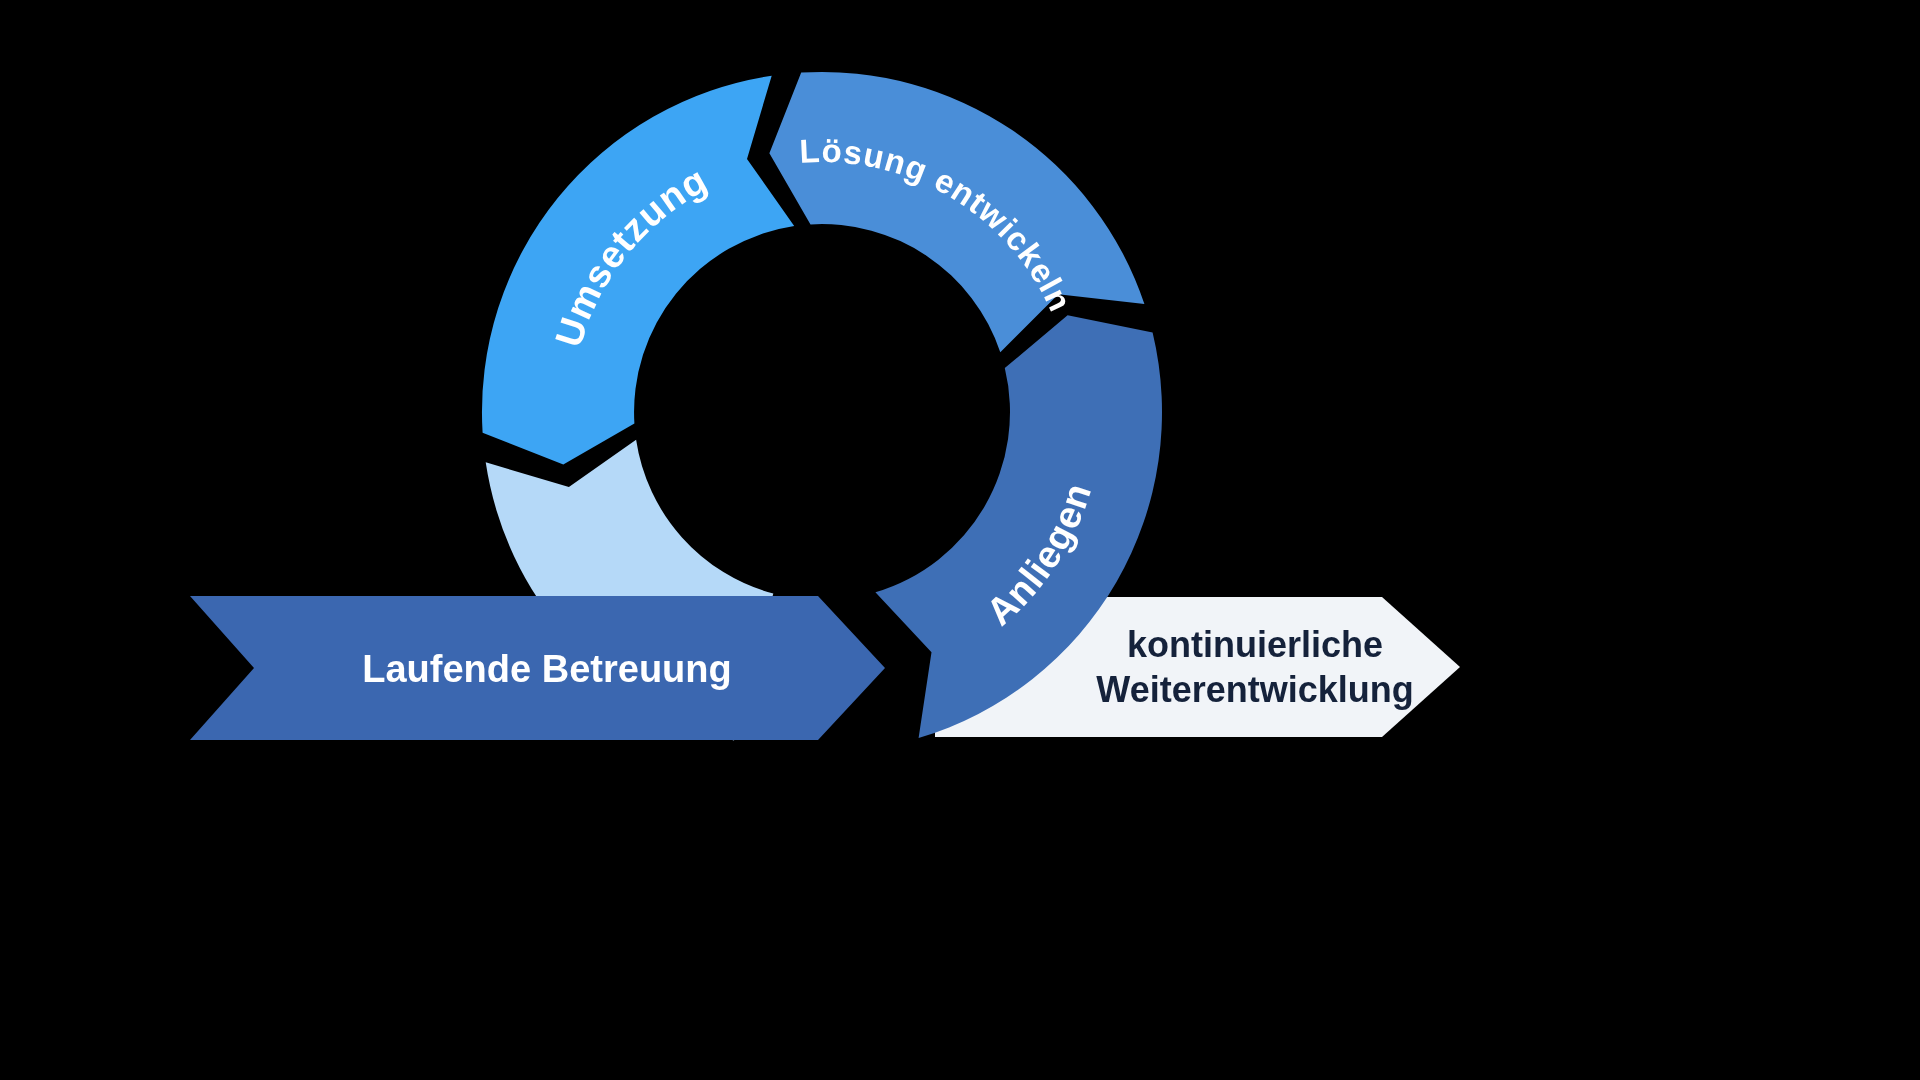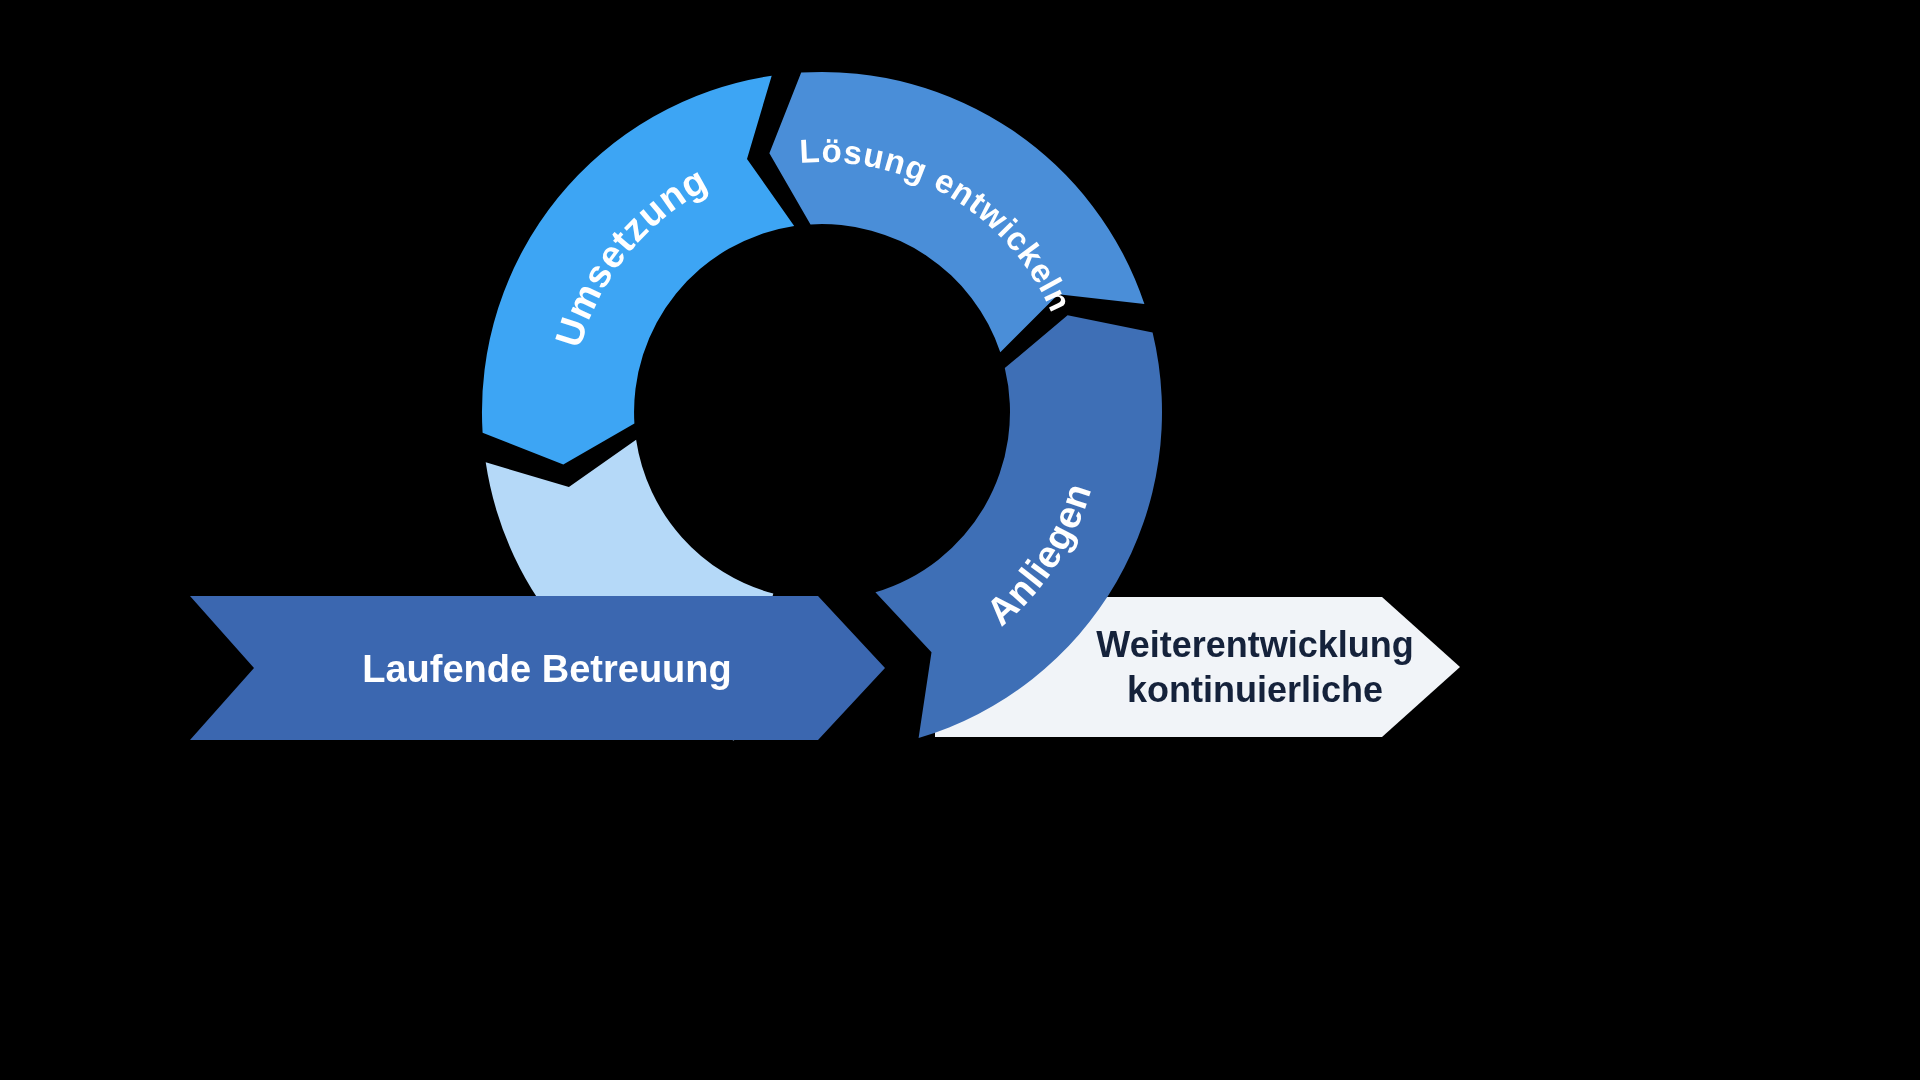--- a/index.html
+++ b/index.html
@@ -46,16 +46,16 @@
       <text font-size="33" fill="#ffffff" text-anchor="middle" letter-spacing="1"><textPath href="#tp-loesung-entwickeln" startOffset="50%" xlink:href="#tp-loesung-entwickeln">Lösung entwickeln</textPath></text>
       <path id="tp-anliegen" d="M 783.0 689.3 A 280 280 0 0 0 1059.5 263.6" fill="none"></path>
       <text font-size="38" fill="#ffffff" text-anchor="middle" letter-spacing="1"><textPath href="#tp-anliegen" startOffset="50%" xlink:href="#tp-anliegen">Anliegen</textPath></text>
       <path id="tp-umsetzung" d="M 597.3 521.6 A 250 250 0 0 1 882.5 169.4" fill="none"></path>
       <text font-size="38" fill="#ffffff" text-anchor="middle" letter-spacing="1"><textPath href="#tp-umsetzung" startOffset="50%" xlink:href="#tp-umsetzung">Umsetzung</textPath></text>
     </svg>
 
   <div class="banner-label left" style="color: rgb(255, 255, 255);">Laufende Betreuung</div>
 
   <div class="banner-label right" style="color: rgb(21, 34, 59);">
+    <div>kontinuierliche</div>
     <div>Weiterentwicklung</div>
-    <div>kontinuierliche</div>
   </div>
 </div>
 
 </body></html>

